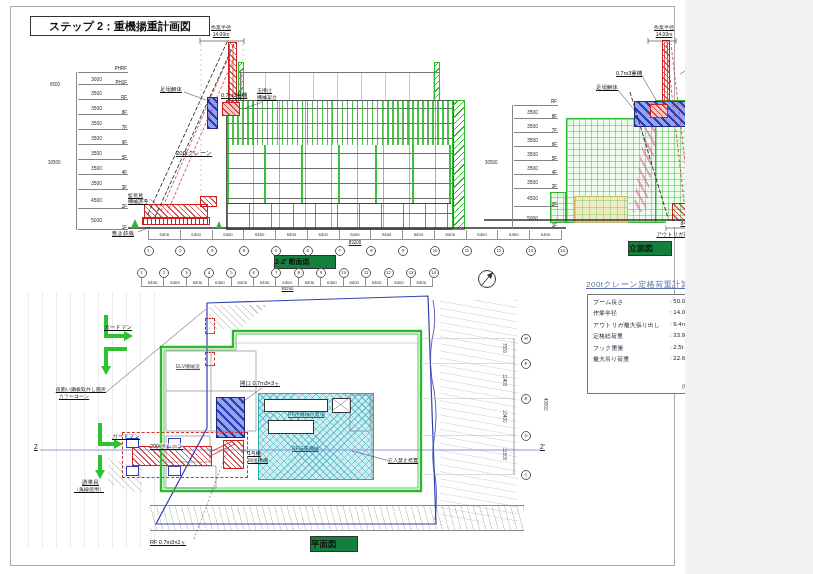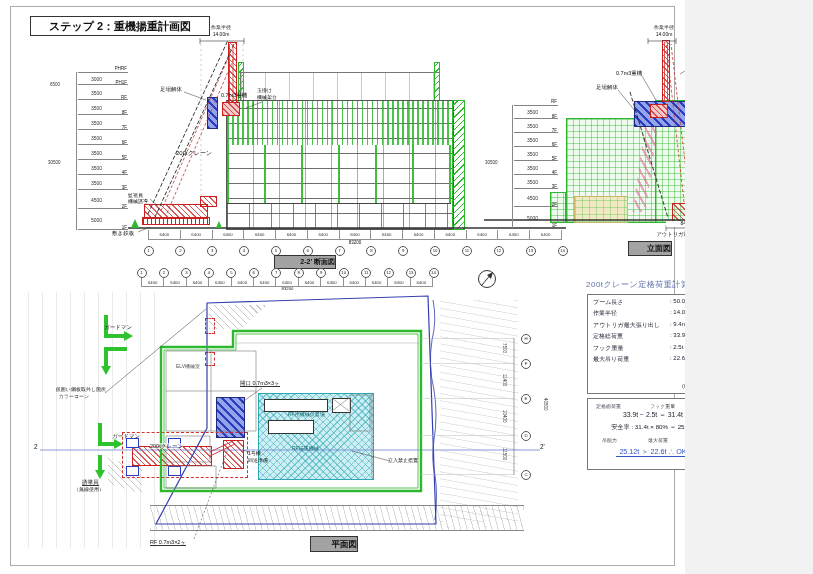--- a/index.html
+++ b/index.html
@@ -1,19 +1,19 @@
 <!DOCTYPE html>
 <html><head>
 <meta charset="utf-8">
 <style>
   html,body{margin:0;padding:0;background:#f2f2f2;}
   #sheet{position:relative;width:685px;height:574px;background:#ffffff;
     font-family:"Liberation Sans",sans-serif;overflow:hidden;}
   .abs{position:absolute;}
-  .t{position:absolute;font-size:5px;color:#111;white-space:nowrap;line-height:1.15;}
+  .t{position:absolute;font-size:5px;color:#111;white-space:nowrap;line-height:1.15;text-decoration:underline;}
   .frame{position:absolute;left:10px;top:6px;right:10px;bottom:8px;border:1px solid #aaa;}
   .titlebox{position:absolute;left:30px;top:16px;width:178px;height:18px;border:1px solid #333;
     font-size:11px;font-weight:bold;line-height:18px;text-align:center;color:#111;background:#fff;}
   
   .hatch-blue{background:repeating-linear-gradient(45deg,#2a3cc0 0 2px,#93a4ea 2px 6px);border:1px solid #222a80;}
   .hatch-red{background:repeating-linear-gradient(45deg,rgba(204,32,32,.75) 0 1px,transparent 1px 4px);border:1px solid #cc2020;}
   .hatch-cyan{background:
      repeating-linear-gradient(45deg,rgba(42,167,181,.5) 0 1px,transparent 1px 5px),
      repeating-linear-gradient(-45deg,rgba(42,167,181,.5) 0 1px,transparent 1px 5px),#cdeef2;
      border:1px solid #2aa7b5;}
@@ -48,22 +48,22 @@
   .ltotal{position:absolute;font-size:4.5px;color:#333;}
   
   .dimrow{position:absolute;display:flex;border-bottom:1px solid rgba(100,100,100,.7);}
   .dimcell{flex:1;border-left:1px solid rgba(100,100,100,.7);font-size:4.3px;color:#333;text-align:center;line-height:9px;overflow:hidden;}
   .dimcell:last-child{border-right:1px solid rgba(100,100,100,.7);}
   .bubblerow{position:absolute;height:9px;}
   .bubble{position:absolute;top:0;width:8px;height:8px;border:1px solid #555;border-radius:50%;
     background:#fff;font-size:4.3px;line-height:8px;text-align:center;color:#222;}
   .vdim{position:absolute;writing-mode:vertical-rl;font-size:4.5px;color:#333;}
   
-  .capbox{position:absolute;border:1px solid #333;background:#a3a3a3;font-size:8px;font-weight:bold;
-    text-align:right;color:#111;}
+  .capbox{position:absolute;border:1px solid #333;background:#15803d;font-size:8px;font-weight:bold;
+    text-align:left;color:#111;}
   
   .calcbox{position:absolute;left:587px;top:294px;width:130px;height:98px;border:1px solid #777;background:#fff;}
   .crow{display:flex;padding:2.5px 4px 0 5px;font-size:6px;color:#223;}
   .clabel{flex:1;}
   .cvalue{width:44px;}
   .cnote{position:absolute;right:6px;bottom:3px;font-size:5.5px;color:#334;}
   .formbox{position:absolute;left:587px;top:398px;width:130px;height:70px;border:1px solid #777;background:#fff;}
   .fh{position:absolute;font-size:5px;color:#445;}
   .fl{position:absolute;width:100%;text-align:center;font-size:6.8px;color:#223;}
   .fres{position:absolute;width:100%;text-align:center;font-size:7.2px;color:#2f55c8;}
@@ -465,29 +465,20 @@
       </div>
       <div class="crow">
         <div class="clabel">フック重量</div>
         <div class="cvalue">: 2.5t</div>
       </div>
       <div class="crow">
         <div class="clabel">最大吊り荷重</div>
         <div class="cvalue">: 22.6t</div>
       </div>
     </div>
-  <div class="formbox">
-    <div class="fh" style="left:8px;top:4px;">定格総荷重</div>
-    <div class="fh" style="left:62px;top:4px;">フック重量</div>
-    <div class="fl" style="top:11px;">33.9t − 2.5t ＝ 31.4t</div>
-    <div class="fl" style="top:24px;font-size:6.2px;">安全率 : 31.4t × 80% ＝ 25.12t</div>
-    <div class="fh" style="left:14px;top:38px;">吊能力</div>
-    <div class="fh" style="left:60px;top:38px;">最大荷重</div>
-    <div class="fres" style="top:48px;"><span>25.12t ＞ 22.6t ∴ OK</span></div>
-  </div>
 
   <div class="lt-title">
     <div>200tクレーン</div>
     <div>定格荷重一覧</div>
   </div>
   <div class="lt">
     <div class="lth">
       <div class="ltc1">ブーム長さ</div>
       <div class="ltc2">50.0m</div>
     </div>

